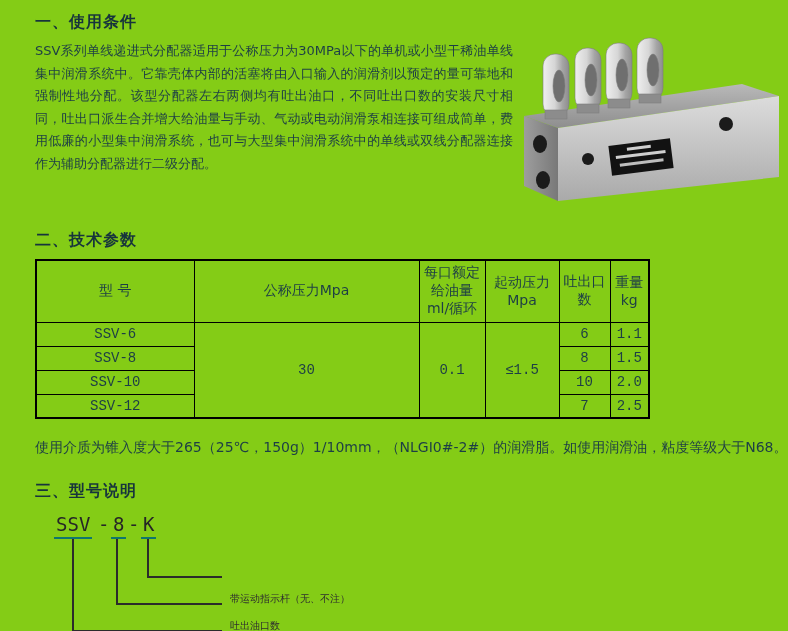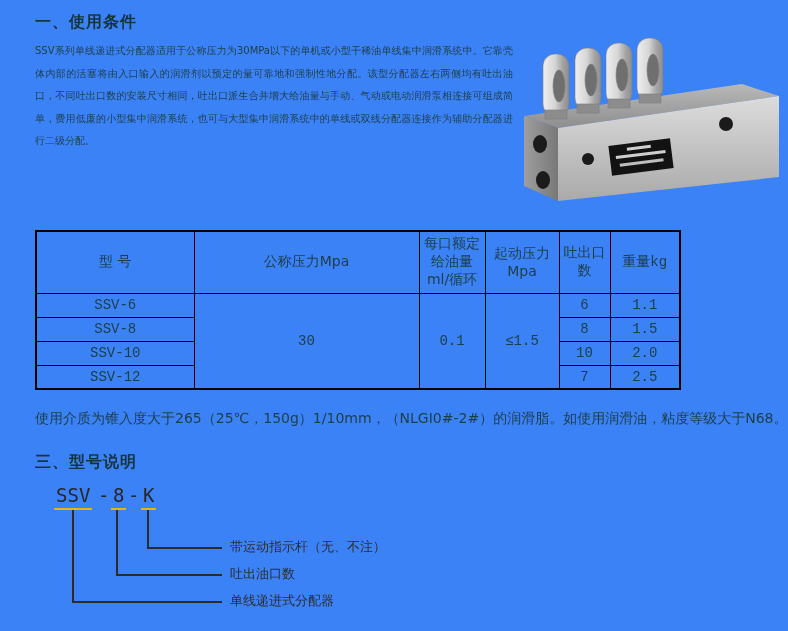--- a/index.html
+++ b/index.html
@@ -1,53 +1,53 @@
 <!DOCTYPE html>
 <html><head>
 <meta charset="utf-8">
 <style>
   * { margin:0; padding:0; box-sizing:border-box; }
   html,body { background:#ffffff; }
   body { font-family:"DejaVu Sans","Liberation Sans",sans-serif; }
   .page {
     position:relative; width:788px; height:631px; overflow:hidden;
-    background:#3b82f6; padding:12px 0 0 35px; color:#1d3e46;
+    background:#84cc16; padding:12px 0 0 35px; color:#1d3e46;
   }
   
   .sec1 { display:flex; align-items:flex-start; height:196px; }
   .sec1-left { width:478px; }
   h2.sec-title { font-size:16px; font-weight:bold; color:#17343c; letter-spacing:1px; margin:0 0 7px 0; }
-  .usage-par { font-size:10px; line-height:22.5px; color:#1d3e46; text-align:justify; }
+  .usage-par { font-size:13px; line-height:22.5px; color:#1d3e46; text-align:justify; }
   .photo-wrap { width:272px; margin-left:3px; margin-top:2px; }
   
   .sec2 { margin-top:22px; }
   table.specs {
     border-collapse:collapse; margin-top:8px; table-layout:fixed;
     border:2px solid #000; color:#1d3e46;
   }
   table.specs th, table.specs td {
     border:1px solid #000; text-align:center; vertical-align:middle;
     font-size:14px; font-weight:normal; padding:1px 3px; overflow:hidden;
   }
   table.specs thead tr { height:62px; }
   table.specs tbody tr { height:24px;font-family:Liberation Mono, monospace; }
   .col-model{width:158px;} .col-press{width:225px;margin-left:14px;} .col-oil{width:66px;}
-  .col-start{width:74px;} .col-out{width:51px;} .col-w{width:70px;font-family:Liberation Mono, monospace;}
+  .col-start{width:74px;} .col-out{width:51px;} .col-w{width:39px;}
   .note { margin-top:20px; font-size:14px; color:#1d3e46; }
   
   .sec3 { margin-top:24px; }
   .diagram { position:relative; height:150px; margin-top:10px; margin-left:13px;
              font-family:"DejaVu Sans Mono","Liberation Mono",monospace; }
   .code-seg { position:absolute; top:0; font-size:19px; color:#262626;
-              border-bottom:2px solid #eab308; padding:0 2px 1px 2px; line-height:24px; }
+              border-bottom:2px solid #0f766e; padding:0 2px 1px 2px; line-height:24px; }
   .code-sep { position:absolute; top:0; font-size:19px; color:#262626; line-height:24px; }
   .vline { position:absolute; width:2px; background:#2b2b2b; }
   .hline { position:absolute; height:2px; background:#2b2b2b; }
-  .dg-label { position:absolute; font-size:13px; color:#2e2e2e;
-              font-family:"DejaVu Sans","Liberation Sans",sans-serif; white-space:nowrap; }
+  .dg-label { position:absolute; font-size:10px; color:#2e2e2e;
+              font-family:"DejaVu Sans","Liberation Sans",sans-serif; white-space:nowrap;margin-top:25px; }
 </style>
 </head>
 <body>
 
 <div class="page">
 
   <div class="sec1">
     <div class="sec1-left">
       <h2 class="sec-title">一、使用条件</h2>
       <p class="usage-par">SSV系列单线递进式分配器适用于公称压力为30MPa以下的单机或小型干稀油单线集中润滑系统中。它靠壳体内部的活塞将由入口输入的润滑剂以预定的量可靠地和强制性地分配。该型分配器左右两侧均有吐出油口，不同吐出口数的安装尺寸相同，吐出口派生合并增大给油量与手动、气动或电动润滑泵相连接可组成简单，费用低廉的小型集中润滑系统，也可与大型集中润滑系统中的单线或双线分配器连接作为辅助分配器进行二级分配。</p>
@@ -113,20 +113,21 @@
           <rect x="94" y="128" width="62" height="30" fill="#121212"></rect>
           <rect x="112" y="132" width="24" height="3" fill="#cfcfcf"></rect>
           <rect x="100" y="139" width="50" height="3" fill="#cfcfcf"></rect>
           <rect x="103" y="147" width="44" height="3" fill="#bdbdbd"></rect>
         </g>
       </svg>
     </figure>
   </div>
 
   <div class="sec2">
+    <h2 class="sec-title">二、技术参数</h2>
 
     <table class="specs">
       <thead>
         <tr>
           <th class="col-model">型 号</th>
           <th class="col-press">公称压力Mpa</th>
           <th class="col-oil">每口额定给油量ml/循环</th>
           <th class="col-start">起动压力Mpa</th>
           <th class="col-out">吐出口数</th>
           <th class="col-w">重量kg</th>

